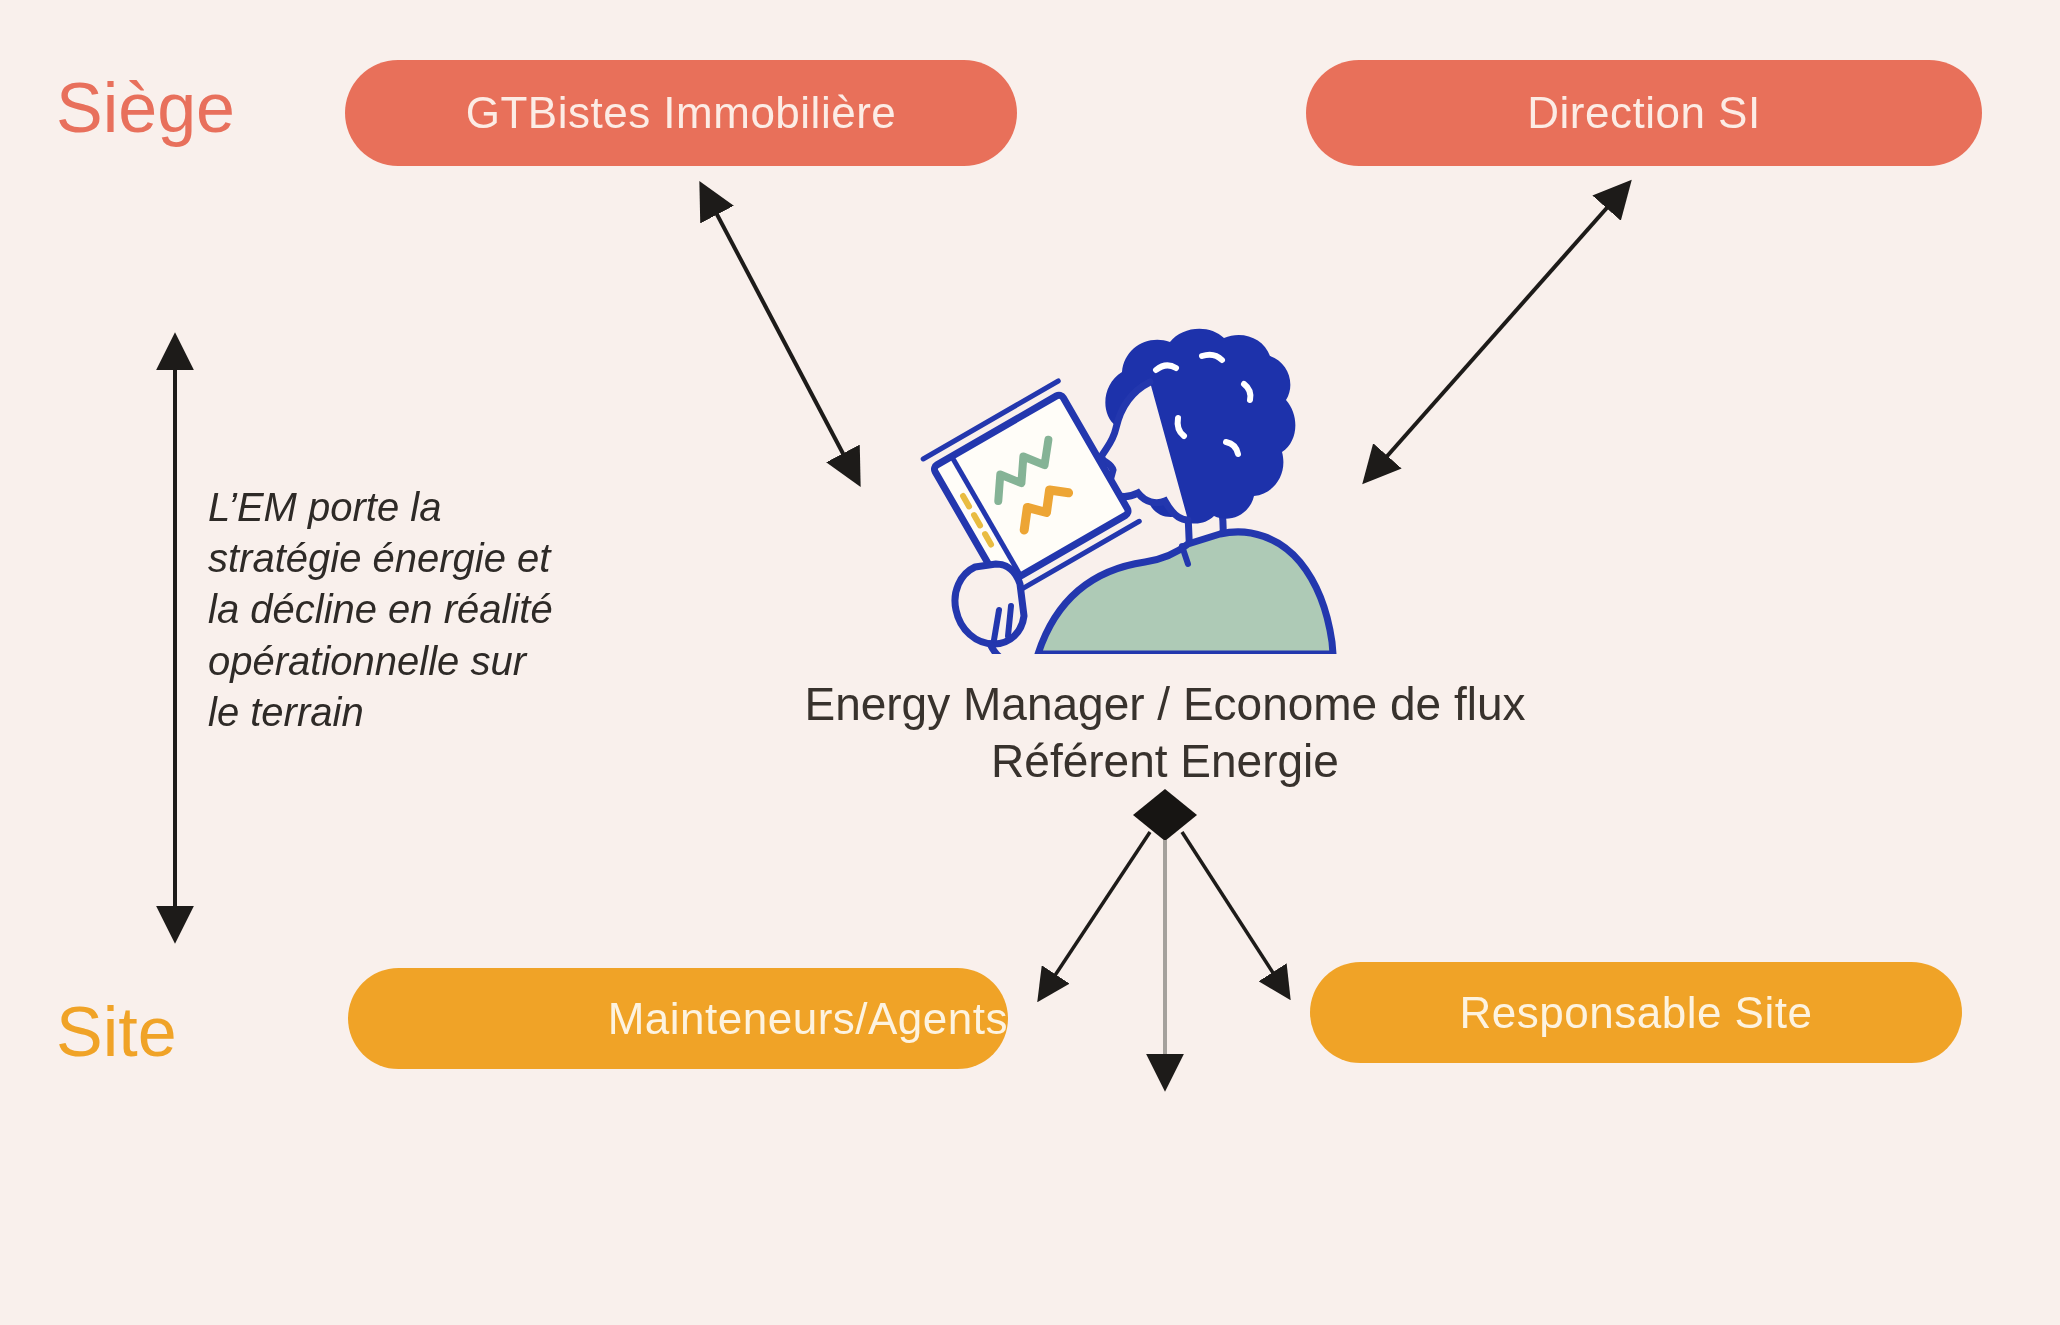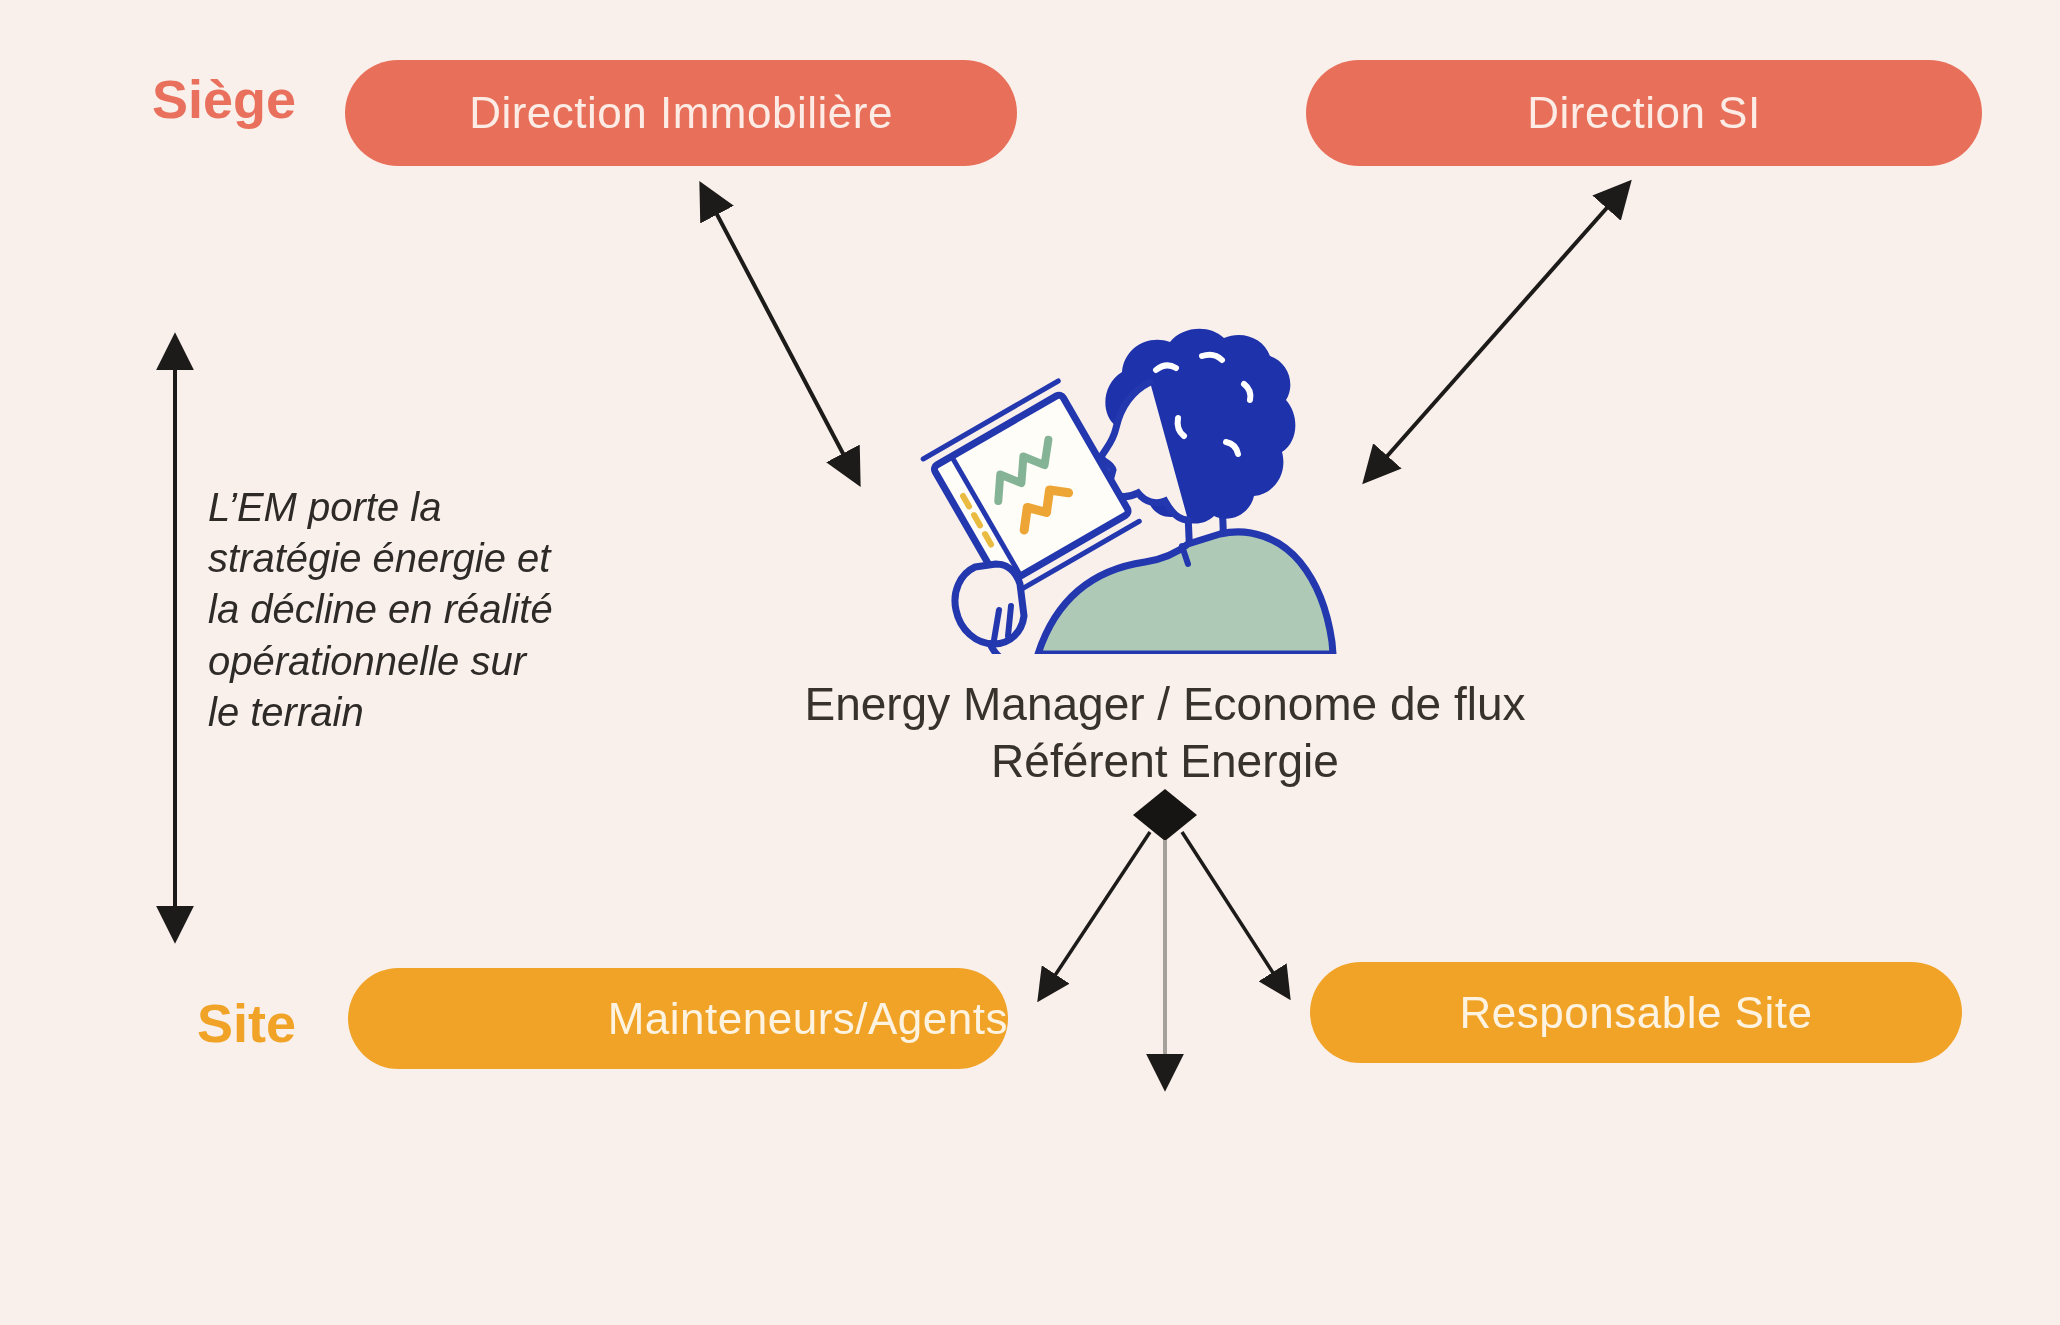--- a/index.html
+++ b/index.html
@@ -23,21 +23,21 @@
   .pill-red{background:#e8705a;color:#fcece5;}
   .pill-orange{background:#f0a327;color:#fdf3e0;}
 
   #pill-dir-immo   {left:345px; top:60px;  width:672px; height:106px;}
   #pill-dir-si     {left:1306px;top:60px;  width:676px; height:106px;}
   #pill-mainteneurs{left:348px; top:968px; width:660px; height:101px;justify-content:flex-end;}
   #pill-resp-site  {left:1310px;top:962px; width:652px; height:101px;}
   #pill-gtbistes   {left:830px; top:1102px;width:676px; height:100px;}
 
   .lvl-label{
-    position:absolute;z-index:2;text-align:right;font-weight:bold;font-size:54px;
+    position:absolute;z-index:2;text-align:left;font-weight:normal;font-size:70px;
   }
   #label-siege{left:56px;top:68px;width:240px;color:#e8705c;}
   #label-site {left:56px;top:992px;width:240px;color:#f0a327;}
 
   .lvl-sub{
     position:absolute;z-index:2;text-align:center;
     font-size:43px;font-weight:500;color:#38322d;
     line-height:1.18;white-space:pre-line;
   }
   #sub-siege{left:14px;top:176px;width:330px;}
@@ -73,21 +73,21 @@
     <line x1="702" y1="186" x2="858" y2="482" stroke="#1d1b19" stroke-width="4" marker-start="url(#ah)" marker-end="url(#ah)"></line>
     <line x1="1628" y1="184" x2="1366" y2="480" stroke="#1d1b19" stroke-width="4" marker-start="url(#ah)" marker-end="url(#ah)"></line>
     <line x1="175" y1="338" x2="175" y2="938" stroke="#1d1b19" stroke-width="4" marker-start="url(#ah)" marker-end="url(#ah)"></line>
     <polygon points="1165,789 1197,815 1165,841 1133,815" fill="#171513"></polygon>
     <line x1="1150" y1="832" x2="1040" y2="998" stroke="#1d1b19" stroke-width="3.5" marker-end="url(#ah)"></line>
     <line x1="1165" y1="840" x2="1165" y2="1086" stroke="#a5a19c" stroke-width="4" marker-end="url(#ah)"></line>
     <line x1="1182" y1="832" x2="1288" y2="996" stroke="#1d1b19" stroke-width="3.5" marker-end="url(#ah)"></line>
   </svg>
 
   <div class="pill pill-red" id="pill-dir-immo">
-    <span>Direction Immobilière</span>
+    <span>GTBistes Immobilière</span>
   </div>
   <div class="pill pill-red" id="pill-dir-si">
     <span>Direction SI</span>
   </div>
   <div class="pill pill-orange" id="pill-mainteneurs">
     <span>Mainteneurs/Agents</span>
   </div>
   <div class="pill pill-orange" id="pill-resp-site">
     <span>Responsable Site</span>
   </div>

